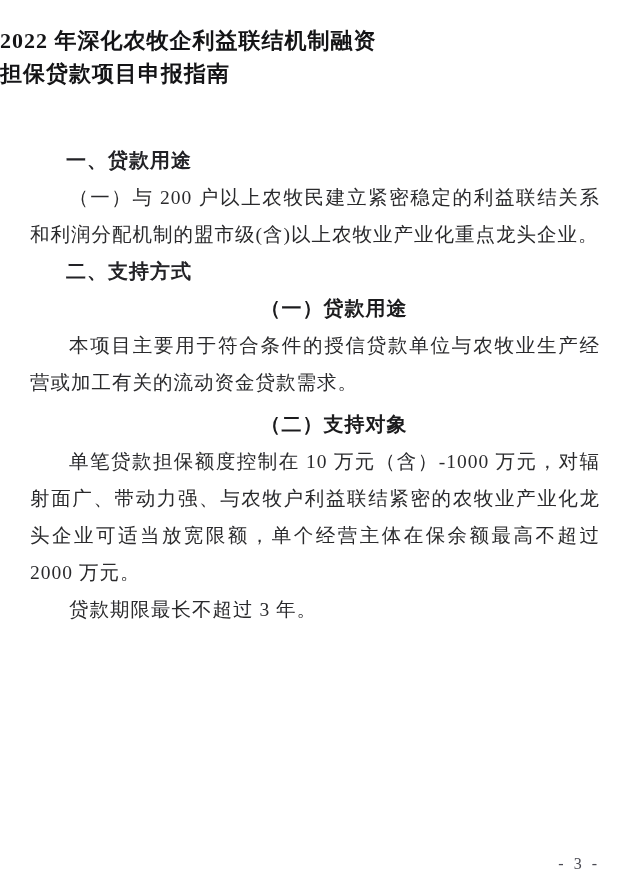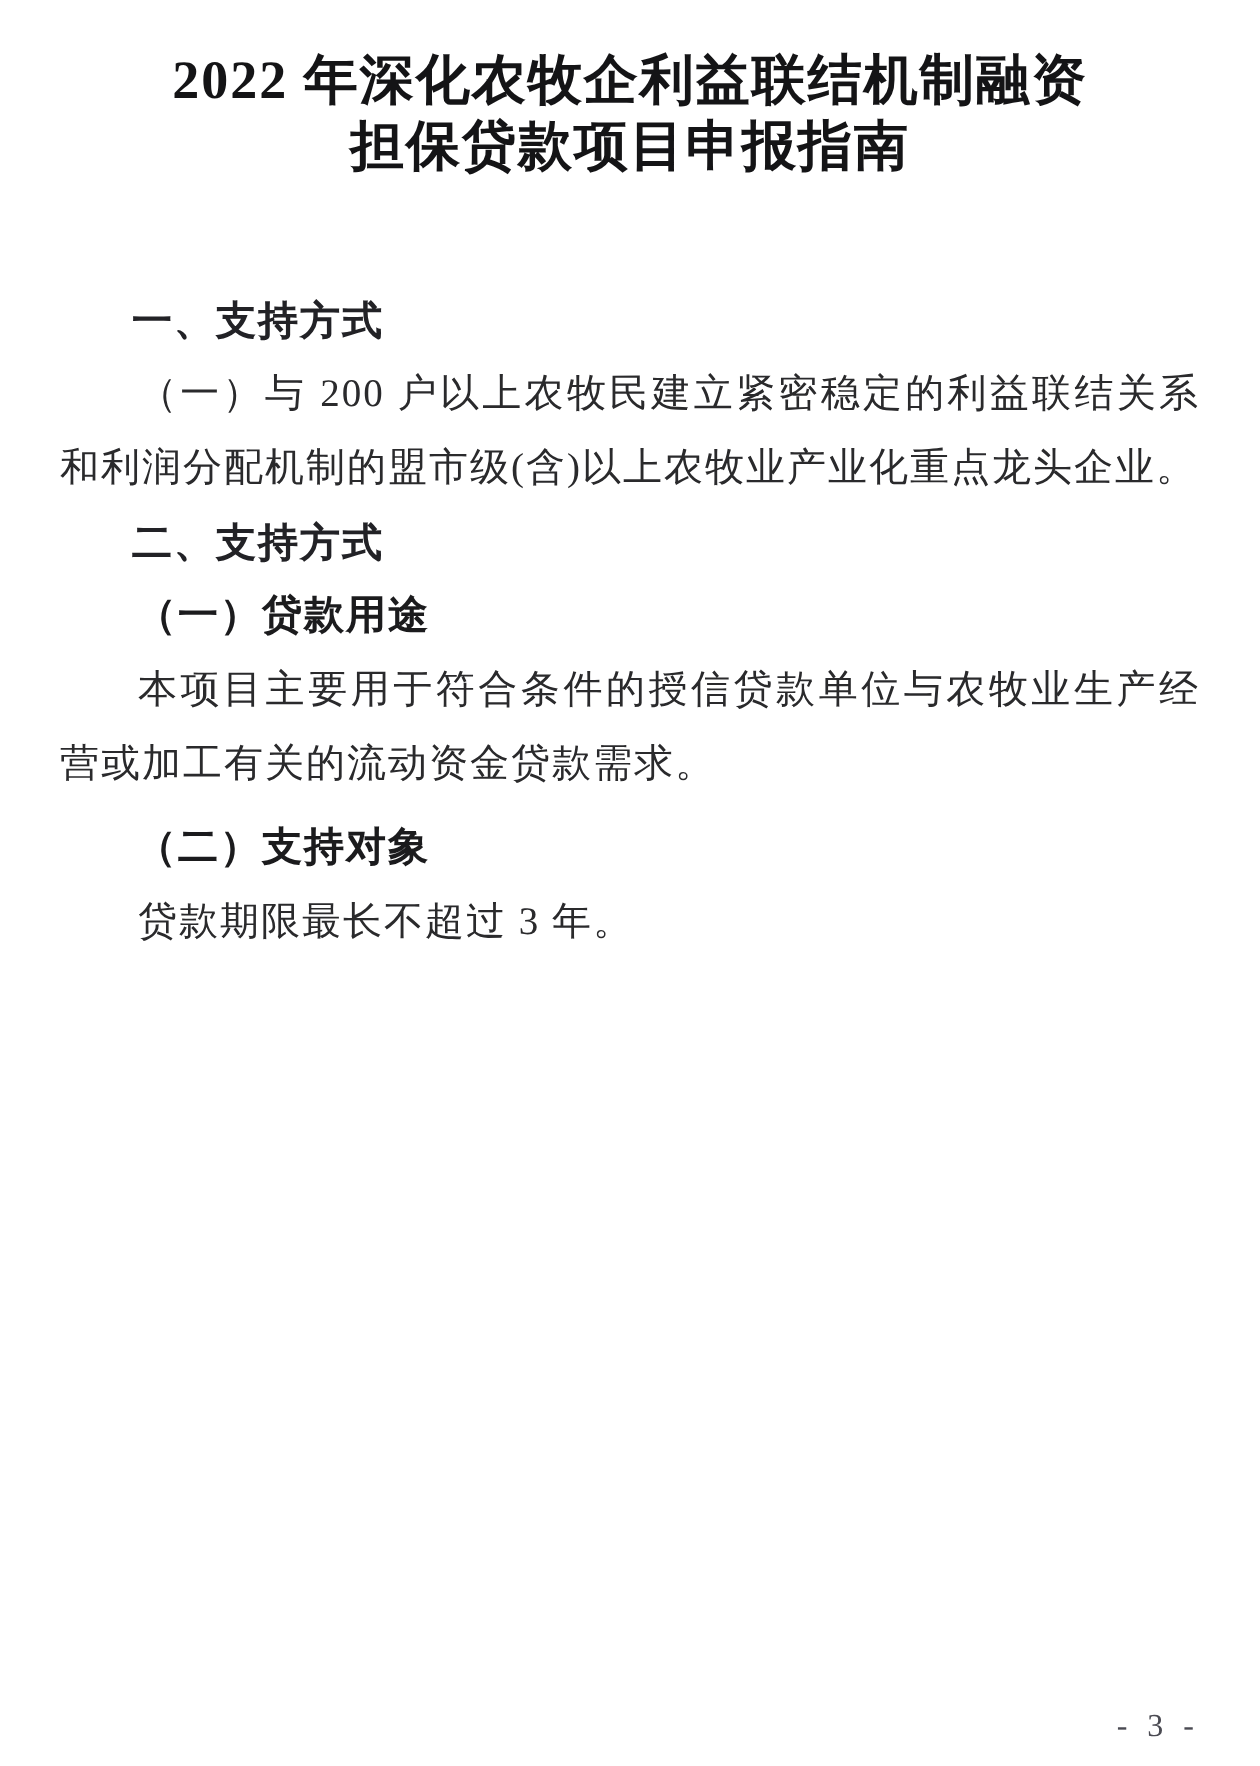--- a/index.html
+++ b/index.html
@@ -12,24 +12,24 @@
     color: #1c1c1e;
   }
   .page {
     position: relative;
     width: 630px;
     height: 883px;
     background: #ffffff;
   }
   .doc-title {
     margin-top: 24px;
-    text-align: center;
+    text-align: left;
     font-family: "Liberation Serif", "DejaVu Serif", serif;
     font-weight: bold;
-    font-size: 27px;
+    font-size: 22px;
     line-height: 33px;
     letter-spacing: 1px;
     color: #141416;
   }
   .content {
     margin: 0;
     padding: 52px 30px 0 30px;
     font-size: 19.5px;
     line-height: 37px;
     letter-spacing: 1px;
@@ -42,20 +42,21 @@
     text-indent: 1.8em;
     color: #222226;
   }
   .h2 {
     font-family: "Liberation Serif", "DejaVu Serif", serif;
     font-weight: bold;
     font-size: 20px;
     line-height: 37px;
     text-indent: 1.9em;
     color: #1b1b1d;
+    text-align: center;
   }
   .mt-sm { margin-top: 5px; }
   .para {
     text-align: justify;
     text-indent: 2em;
     line-height: 37px;
     color: #2a2a2c;
   }
   .page-number {
     position: absolute;
@@ -72,34 +73,35 @@
 
 <div class="page">
 
   <div class="doc-title">
     <div>2022 年深化农牧企利益联结机制融资</div>
     <div>担保贷款项目申报指南</div>
   </div>
 
   <div class="content">
 
-    <div class="h1">一、支持方式</div>
+    <div class="h1">一、贷款用途</div>
 
     <p class="para">（一）与 200 户以上农牧民建立紧密稳定的利益联结关系和利润分配机制的盟市级(含)以上农牧业产业化重点龙头企业。</p>
 
 
 
     <div class="h1">二、支持方式</div>
 
     <div class="h2">（一）贷款用途</div>
 
     <p class="para">本项目主要用于符合条件的授信贷款单位与农牧业生产经营或加工有关的流动资金贷款需求。</p>
 
     <div class="h2 mt-sm">（二）支持对象</div>
 
+    <p class="para">单笔贷款担保额度控制在 10 万元（含）-1000 万元，对辐射面广、带动力强、与农牧户利益联结紧密的农牧业产业化龙头企业可适当放宽限额，单个经营主体在保余额最高不超过 2000 万元。</p>
 
 
     <p class="para">贷款期限最长不超过 3 年。</p>
 
   </div>
 
   <div class="page-number">- 3 -</div>
 
 </div>
 

